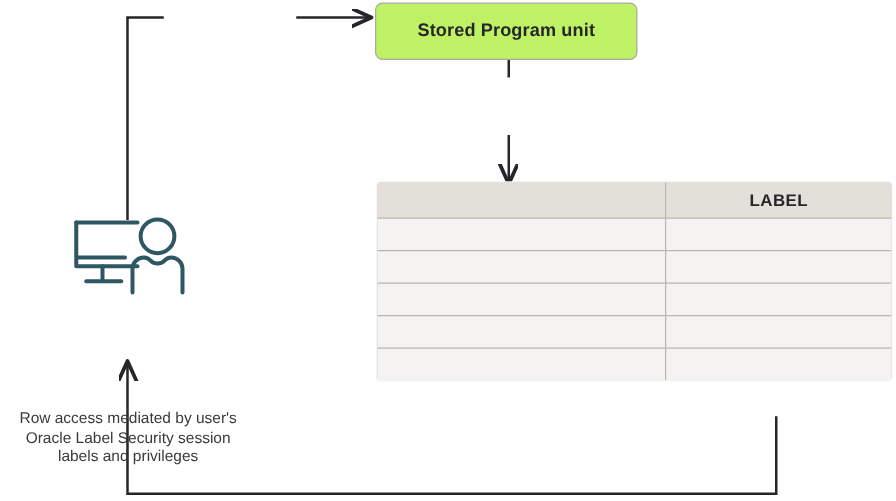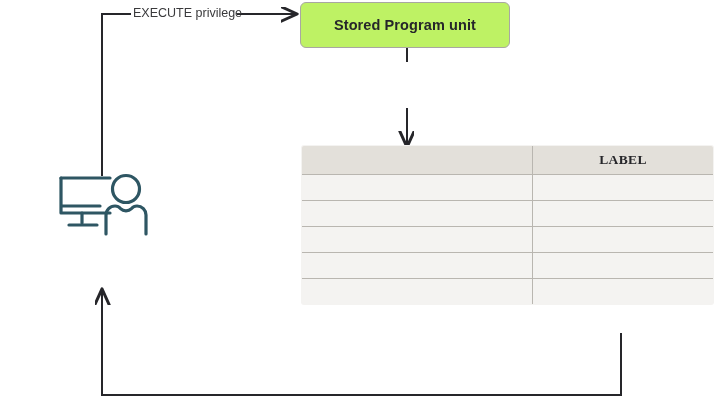--- a/index.html
+++ b/index.html
@@ -124,21 +124,21 @@
     font-weight: bold;
     color: #26262a;
     text-align: center;
     letter-spacing: 0.4px;
     height: 29px;
   }
   .data-table td {
     background: #f4f3f1;
   }
   .col-left { width: 207px; }
-  .col-right { width: 162px; font-family: Liberation Serif, serif; }
+  .col-right { width: 162px; }
 </style>
 </head>
 <body>
 
 <div id="diagram-root">
 
   <svg id="wire-layer" viewBox="0 0 717 401" width="717" height="401" xmlns="http://www.w3.org/2000/svg">
     <defs>
       <marker id="arrowhead" markerWidth="9" markerHeight="9" refX="7.4" refY="3.6" orient="auto" markerUnits="strokeWidth">
         <path d="M0,0 L8,3.6 L0,7.2" fill="none" stroke="#26262a" stroke-width="1.5" stroke-linecap="round" stroke-linejoin="round"></path>
@@ -150,23 +150,25 @@
     <path d="M237,14 L296,14" fill="none" stroke="#26262a" stroke-width="2" marker-end="url(#arrowhead)"></path>
 
     <path d="M407,32 L407,62" fill="none" stroke="#26262a" stroke-width="2"></path>
     <path d="M407,108 L407,146" fill="none" stroke="#26262a" stroke-width="2" marker-end="url(#arrowhead)"></path>
 
     <path d="M621,333 L621,395 L102,395 L102,290" fill="none" stroke="#26262a" stroke-width="2" marker-end="url(#arrowhead)"></path>
   </svg>
 
   <div class="spu-box">Stored Program unit</div>
 
-  <div class="edge-label" id="execute-privilege-label">EXECUTE privilege</div>
-
-
+
+
+  <div class="note-text" id="row-access-note">Row access mediated by user's
+Oracle Label Security session
+labels and privileges</div>
 
   <svg id="user-icon" viewBox="0 0 100 64" xmlns="http://www.w3.org/2000/svg">
     <g fill="none" stroke="#2e5663" stroke-width="3.2" stroke-linecap="round" stroke-linejoin="round">
 
       <path d="M3,6 L3,41 L52,41"></path>
       <path d="M3,6 L52,6"></path>
       <path d="M4,34 L42,34"></path>
 
       <path d="M24,41 L24,51"></path>
       <path d="M11,53 L39,53"></path>

